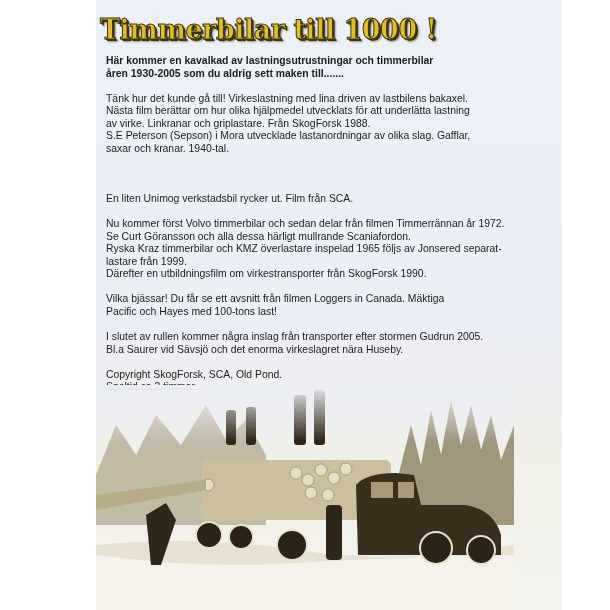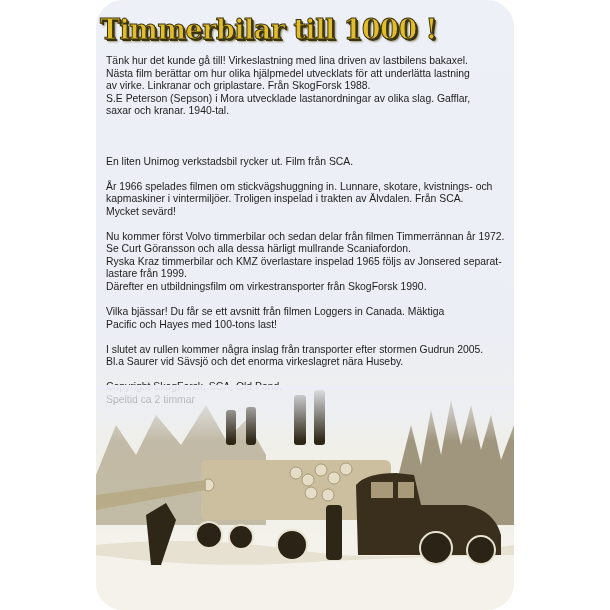--- a/index.html
+++ b/index.html
@@ -1,38 +1,38 @@
 <!DOCTYPE html>
 <html><head>
   <meta charset="utf-8">
   <style>
     html, body { margin:0; padding:0; }
     body { width:610px; height:610px; background:#ffffff; position:relative; overflow:hidden; font-family:"Liberation Sans", sans-serif; }
-    .cover { position:absolute; left:96px; top:0; width:418px; height:610px;
-      background: linear-gradient(180deg, #eef0f7 0%, #eceef5 55%, #f0efe8 75%, #f3f2ec 100%); overflow:hidden;border-radius:27px; }
+    .cover { position:absolute; left:96px; top:0; width:466px; height:610px;
+      background: linear-gradient(180deg, #eef0f7 0%, #eceef5 55%, #f0efe8 75%, #f3f2ec 100%); overflow:hidden; }
     .title { position:absolute; left:4px; top:14px; font-family:"DejaVu Serif", serif; font-weight:bold;
       font-size:27px; color:#e1bd2c; letter-spacing:-0.5px;
       -webkit-text-stroke:1px #3b3310;
       text-shadow: 2px 2px 0 #3b3310, 1px 1px 0 #3b3310, 3px 3px 2px rgba(80,70,10,0.55); }
     .text { position:absolute; left:10px; top:55px; width:405px; font-size:10.4px; line-height:12.6px; color:#1c1c1c; }
     .text p { margin:0 0 12.4px 0; }
     .text .intro { font-weight:bold; }
     .photo { position:absolute; left:0; top:385px; width:418px; height:225px; }
   </style>
 </head>
 <body>
 
 <div class="cover">
   <div class="title">Timmerbilar till 1000 !</div>
 
   <div class="text">
+    <p class="intro" style="width:350px;">Här kommer en kavalkad av lastningsutrustningar och timmerbilar åren 1930-2005 som du aldrig sett maken till.......</p>
     <div id="paras">
         <p><span>Tänk hur det kunde gå till! Virkeslastning med lina driven av lastbilens bakaxel.</span><br><span>Nästa film berättar om hur olika hjälpmedel utvecklats för att underlätta lastning</span><br><span>av virke. Linkranar och griplastare. Från SkogForsk 1988.</span><br><span>S.E Peterson (Sepson) i Mora utvecklade lastanordningar av olika slag. Gafflar,</span><br><span>saxar och kranar. 1940-tal.</span></p>
         <p><br><br><span>En liten Unimog verkstadsbil rycker ut. Film från SCA.</span></p>
-        <p><span>År 1966 spelades filmen om stickvägshuggning in. Lunnare, skotare, kvistnings- och</span><br><span>kapmaskiner i vintermiljöer. Troligen inspelad i trakten av Älvdalen. Från SCA.</span><br><span>Mycket sevärd!</span></p>
         <p><span>Nu kommer först Volvo timmerbilar och sedan delar från filmen Timmerrännan år 1972.</span><br><span>Se Curt Göransson och alla dessa härligt mullrande Scaniafordon.</span><br><span>Ryska Kraz timmerbilar och KMZ överlastare inspelad 1965 följs av Jonsered separat-</span><br><span>lastare från 1999.</span><br><span>Därefter en utbildningsfilm om virkestransporter från SkogForsk 1990.</span></p>
         <p><span>Vilka bjässar! Du får se ett avsnitt från filmen Loggers in Canada. Mäktiga</span><br><span>Pacific och Hayes med 100-tons last!</span></p>
         <p><span>I slutet av rullen kommer några inslag från transporter efter stormen Gudrun 2005.</span><br><span>Bl.a Saurer vid Sävsjö och det enorma virkeslagret nära Huseby.</span></p>
         <p><span>Copyright SkogForsk, SCA, Old Pond.</span><br><span>Speltid ca 2 timmar</span></p>
       </div>
   </div>
 
   <svg class="photo" viewBox="0 0 418 225" preserveAspectRatio="none">
     <defs>
       <linearGradient id="fadeTop" x1="0" y1="0" x2="0" y2="1">

